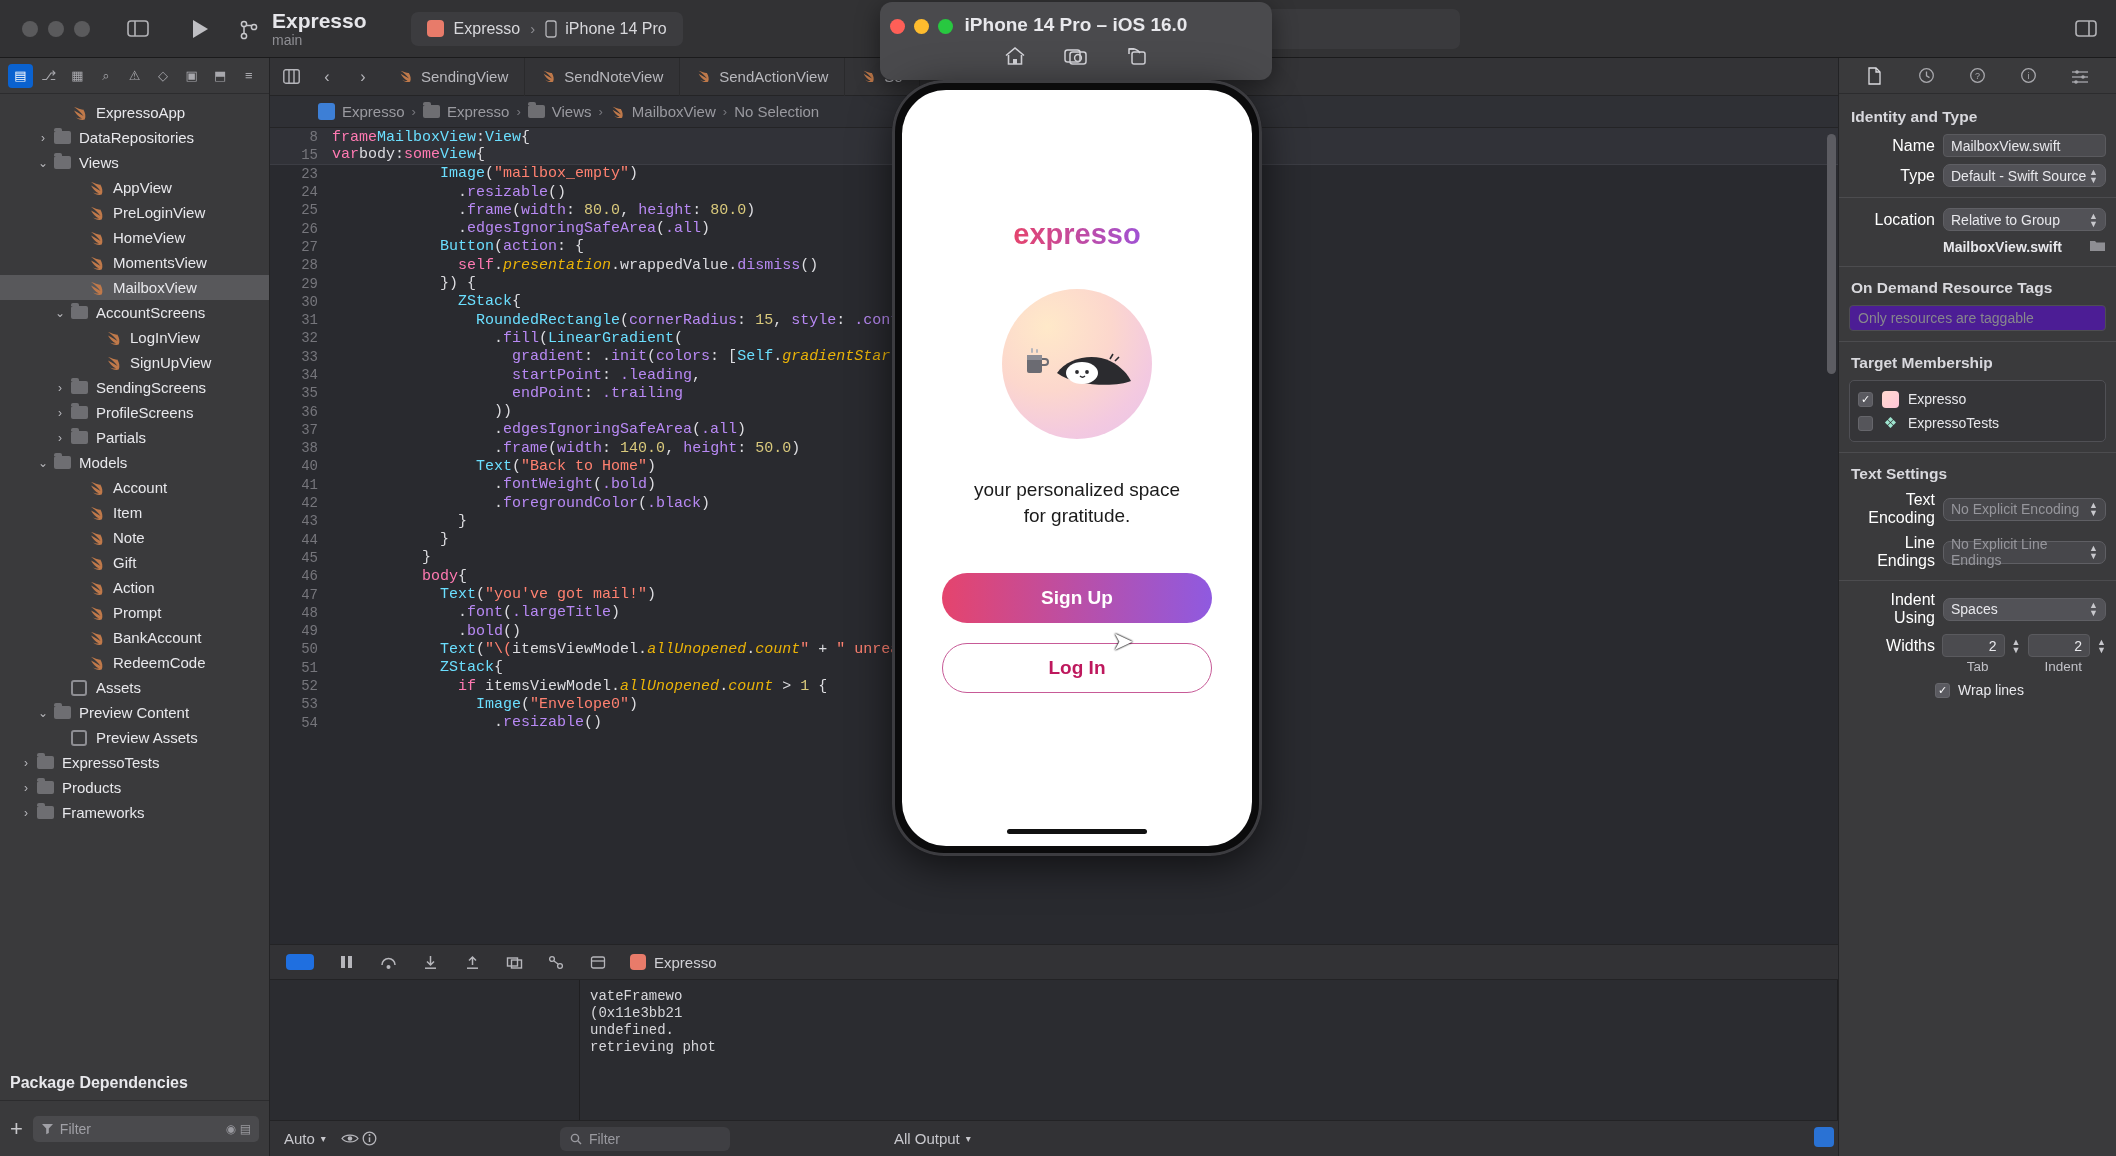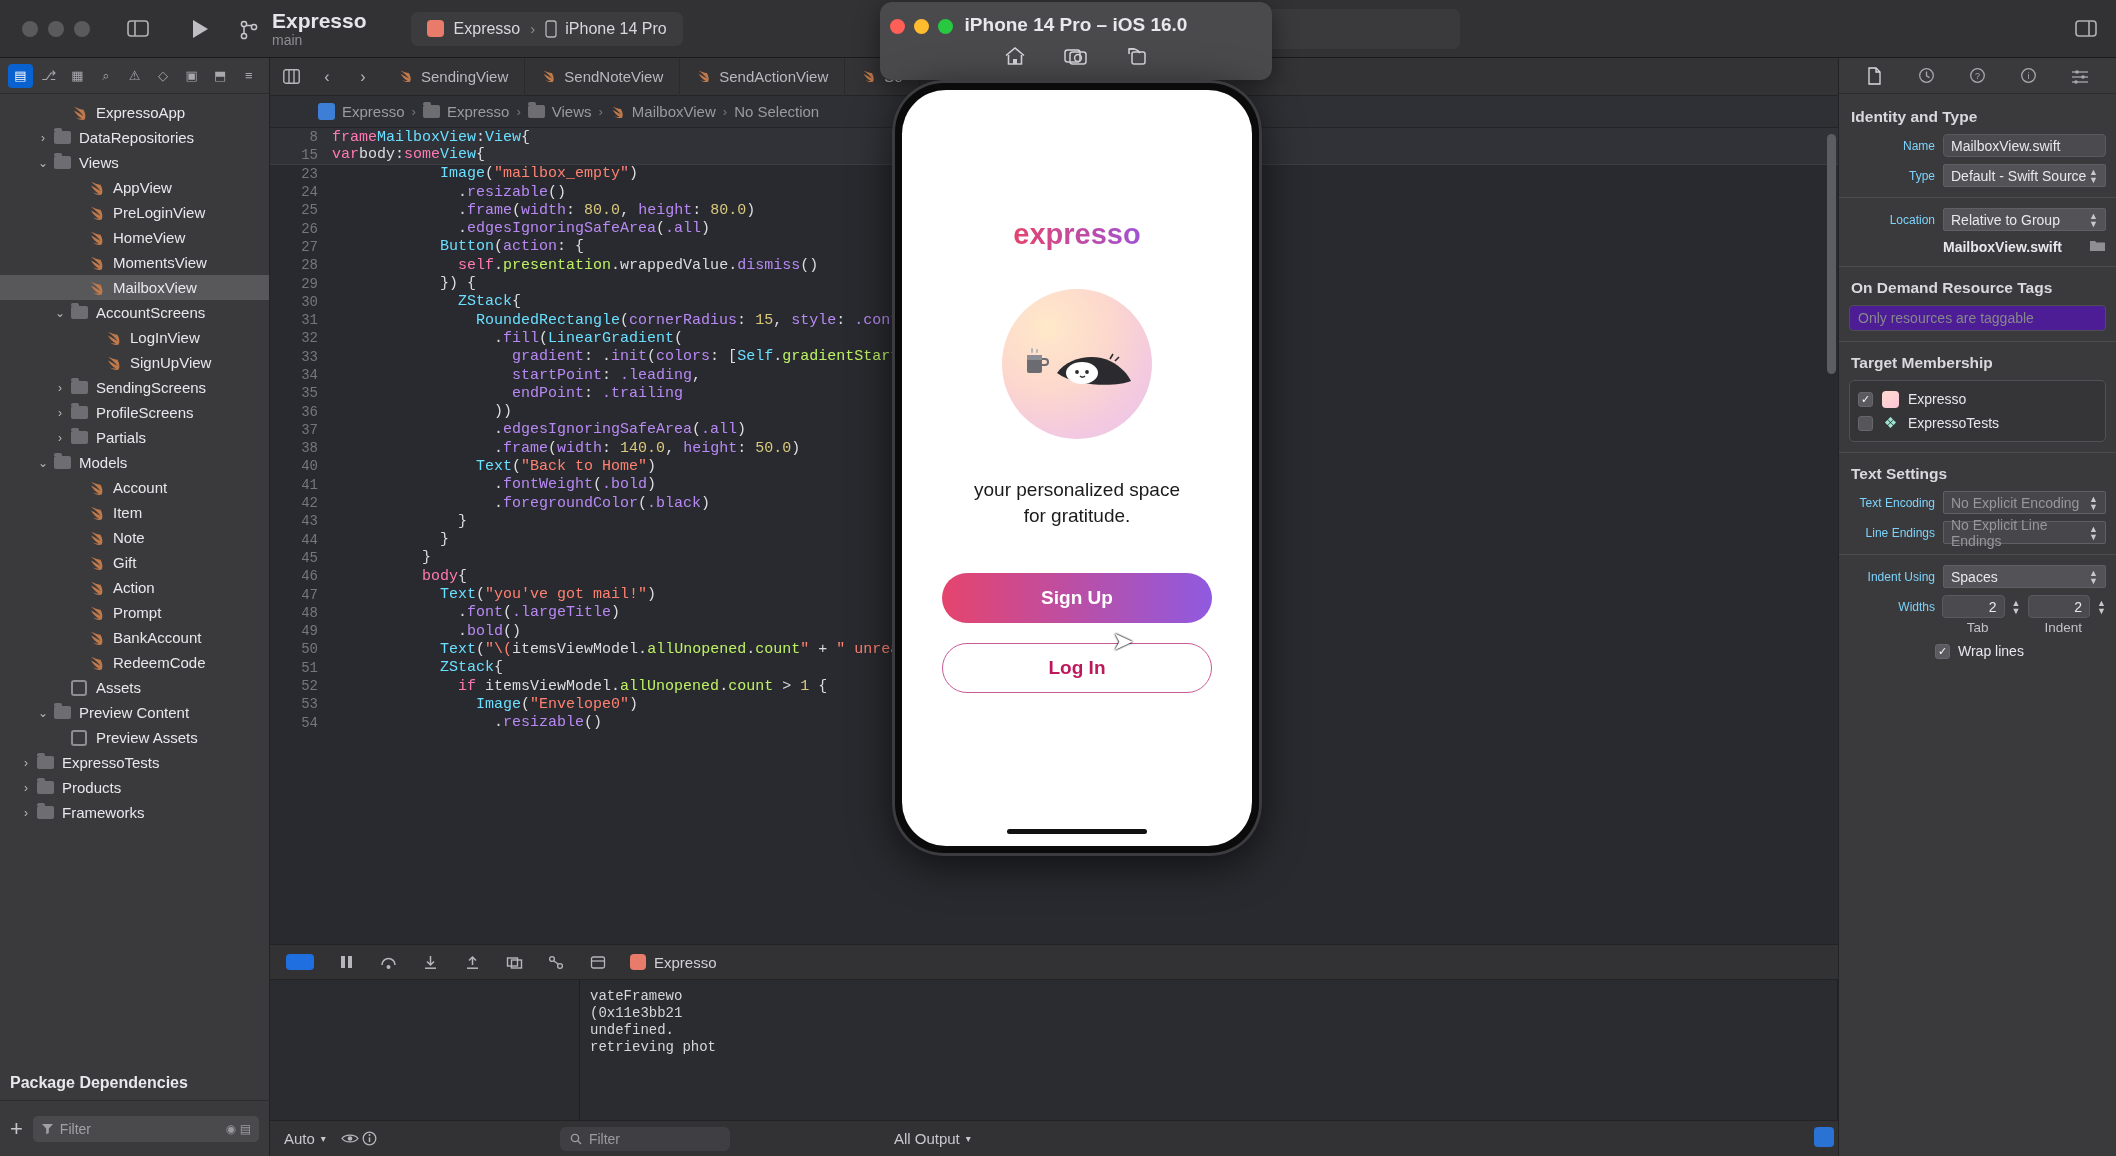--- a/index.html
+++ b/index.html
@@ -128,21 +128,21 @@
     font-family:"Liberation Mono", monospace; font-size:15px;
   }
   .pin-row.b2 { border-bottom:1px solid #3c3d44; }
   .gut { width:62px; flex:0 0 62px; text-align:right; padding-right:14px;
     color:#76767c; font-family:"Liberation Mono",monospace; font-size:14px;}
   .codeline {
     display:flex; height:18.3px; align-items:center;
     font-family:"Liberation Mono", monospace; font-size:15px; white-space:pre;
   }
   .ctext { color:#dcdce0; }
-  .kw{color:#ff7ab2;} .ty{color:#6bdfff;} .st{color:#ff8170;} .num{color:#d9c97c;} .id{color:#dcdce0;} .mem{color:#bef264;} .pl{color:#b889f4;}
+  .kw{color:#ff7ab2;} .ty{color:#6bdfff;} .st{color:#ff8170;} .num{color:#d9c97c;} .id{color:#dcdce0;} .mem{color:#eab308;font-style:italic;} .pl{color:#b889f4;}
   .scrollbar-v {
     position:absolute; right:2px; top:6px; width:9px; height:240px;
     background:#5c5c62; border-radius:5px;
   }
 
   
   .debugbar {
     height:36px; flex:0 0 36px; background:#323235; display:flex;align-items:center;
     gap:22px; padding:0 16px; border-top:1px solid #232325; border-bottom:1px solid #232325;
   }
@@ -174,27 +174,27 @@
     border-left:1px solid #232325; display:flex; flex-direction:column;
   }
   .insp-tabs{
     height:36px;display:flex;align-items:center;justify-content:space-around;
     padding:0 10px;border-bottom:1px solid #2c2c2e;color:#a8a8ad;
   }
   .insp-tab{width:24px;height:22px;display:flex;align-items:center;justify-content:center;}
   .insp-body{flex:1;overflow:hidden;padding:0 0 0 0;}
   .sect-title{color:#d8d8dd;font-size:15.5px;font-weight:700;padding:14px 12px 8px 12px;}
   .frow{display:flex;align-items:center;margin:0 10px 7px 10px;gap:8px;}
-  .flabel{color:#7dd3fc;font-size:12px;text-align:right;flex:0 0 86px;}
+  .flabel{color:#ffffff;font-size:16px;text-align:right;flex:0 0 86px;}
   .ffield{
     flex:1;height:23px;background:#4b4b4f;border:1px solid #5a5a5e;border-radius:4px;
     color:#e8e8ec;font-size:14px;display:flex;align-items:center;padding:0 7px;
   }
   .fpop{
-    flex:1;height:23px;background:#525257;border:1px solid #5f5f64;border-radius:2px;
+    flex:1;height:23px;background:#525257;border:1px solid #5f5f64;border-radius:7px;
     color:#e8e8ec;font-size:14px;display:flex;align-items:center;padding:0 7px;
     justify-content:space-between;
   }
   .fpop.dis{color:#96969c;background:#47474b;}
   .stepper{display:flex;flex-direction:column;color:#c8c8cd;font-size:9px;line-height:8px;}
   .fval-plain{color:#e8e8ec;font-size:14px;font-weight:600;}
   .fpath{color:#d2d2d8;font-size:14px;line-height:17px;word-break:break-all;flex:1;}
   .divider{height:1px;background:#4c4c4f;margin:10px 0;}
   .odr-field{
     margin:0 10px;height:26px;background:#4c1d95;border:1px solid #4e4e52;border-radius:4px;

